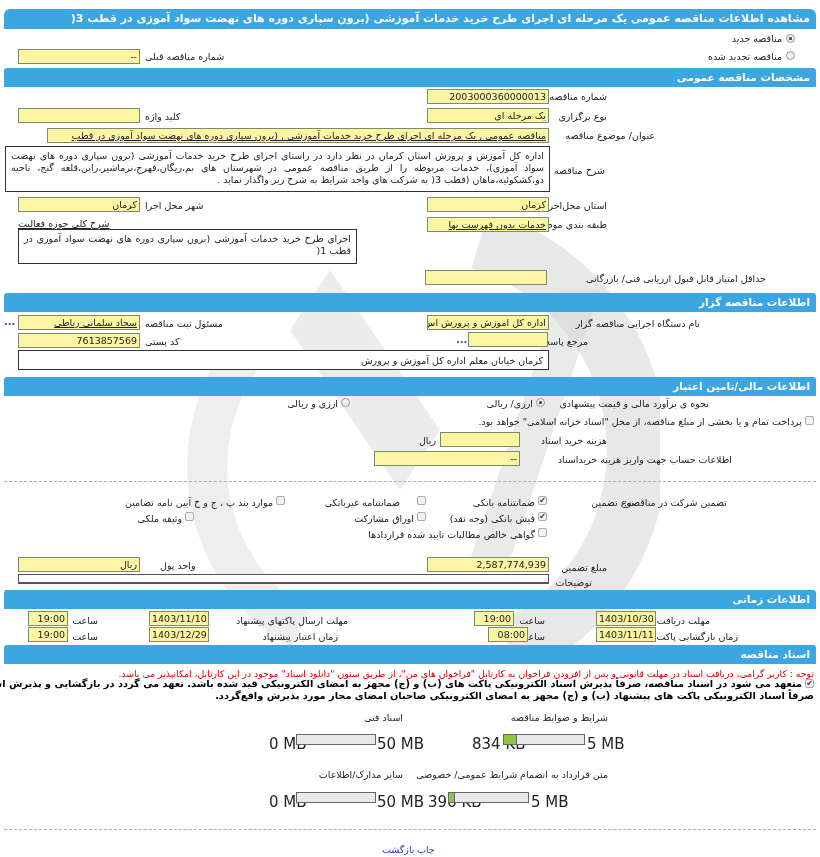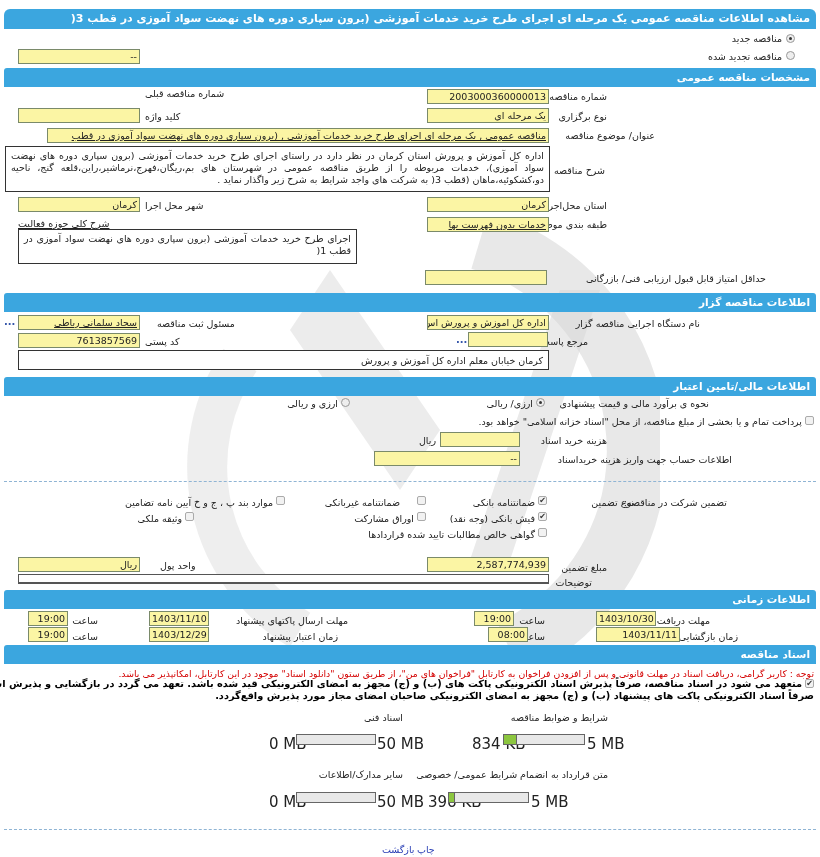--- a/index.html
+++ b/index.html
@@ -56,21 +56,21 @@
   <path d="M60 130 A190 190 0 0 0 120 400" fill="none" stroke="#e0e0e0" stroke-width="40" opacity="0.55"></path>
   <path d="M380 60 L420 60 L330 330 L290 330 Z" fill="#d6d6d6" opacity="0.5"></path>
 </svg>
 
 <div class="header-bar title-bar">مشاهده اطلاعات مناقصه  عمومی یک مرحله ای اجرای طرح خرید خدمات آموزشی (برون سپاری دوره های نهضت سواد آموزی در قطب 3(</div>
 
 <div class="radio on" style="right:25px;top:34px;"></div>
 <div class="lbl" style="right:38px;top:33px;">مناقصه جدید</div>
 <div class="radio" style="right:25px;top:51px;"></div>
 <div class="lbl" style="right:38px;top:51px;">مناقصه تجدید شده</div>
-<div class="lbl" style="left:145px;top:51px;margin-top:37px;">شماره  مناقصه  قبلی</div>
+<div class="lbl" style="left:145px;top:51px;">شماره  مناقصه  قبلی</div>
 <div class="field" style="left:18px;top:49px;width:122px;">--</div>
 
 <div class="header-bar" style="top:68px;">مشخصات مناقصه  عمومی</div>
 
 <div class="lbl" style="right:213px;top:91px;">شماره  مناقصه</div>
 <div class="field ltr" style="left:427px;top:89px;width:122px;">2003000360000013</div>
 
 <div class="lbl" style="right:213px;top:111px;margin-left:10px;">نوع  برگزاری</div>
 <div class="field" style="left:427px;top:108px;width:122px;">یک مرحله ای</div>
 <div class="lbl" style="left:145px;top:111px;">کلید واژه</div>
@@ -93,21 +93,21 @@
 <div class="lbl" style="left:18px;top:218px;text-decoration:underline;">شرح کلی حوزه فعالیت</div>
 <div class="box" style="left:18px;top:229px;width:339px;height:35px;">اجرای طرح خرید خدمات آموزشی (برون سپاری دوره های نهضت سواد آموزی در قطب 1(</div>
 
 <div class="lbl" style="right:54px;top:273px;">حداقل  امتیاز قابل قبول  ارزیابی فنی/ بازرگانی</div>
 <div class="field" style="left:425px;top:270px;width:122px;"></div>
 
 <div class="header-bar" style="top:293px;">اطلاعات مناقصه گزار</div>
 
 <div class="lbl" style="right:120px;top:318px;">نام دستگاه اجرایی  مناقصه گزار</div>
 <div class="field" style="left:427px;top:315px;width:122px;">اداره کل اموزش و پرورش اس</div>
-<div class="lbl" style="left:145px;top:318px;margin-left:12px;">مسئول ثبت  مناقصه</div>
+<div class="lbl" style="left:145px;top:318px;">مسئول ثبت  مناقصه</div>
 <div class="field" style="left:18px;top:315px;width:122px;text-decoration:underline;">سجاد سلمانی رباطی</div>
 <div class="dots" style="left:4px;top:316px;">...</div>
 
 <div class="lbl" style="right:232px;top:336px;">مرجع پاسخگویی</div>
 <div class="field" style="left:468px;top:332px;width:80px;"></div>
 <div class="dots" style="left:456px;top:334px;">...</div>
 <div class="lbl" style="left:145px;top:336px;">کد  پستی</div>
 <div class="field ltr" style="left:18px;top:333px;width:122px;">7613857569</div>
 
 <div class="lbl" style="right:272px;top:357px;">آدرس</div>
@@ -167,21 +167,21 @@
 <div class="field ltr" style="left:596px;top:611px;width:60px;">1403/10/30</div>
 <div class="lbl" style="right:275px;top:615px;">ساعت</div>
 <div class="field ltr" style="left:474px;top:611px;width:40px;">19:00</div>
 
 <div class="lbl" style="right:472px;top:615px;">مهلت ارسال  پاکتهای  پیشنهاد</div>
 <div class="field ltr" style="left:149px;top:611px;width:60px;">1403/11/10</div>
 <div class="lbl" style="right:722px;top:615px;">ساعت</div>
 <div class="field ltr" style="left:28px;top:611px;width:40px;">19:00</div>
 
 <div class="lbl" style="right:82px;top:631px;">زمان  بازگشایی پاکت‌ها</div>
-<div class="field ltr" style="left:596px;top:627px;width:84px;">1403/11/11</div>
+<div class="field ltr" style="left:596px;top:627px;width:60px;">1403/11/11</div>
 <div class="lbl" style="right:275px;top:631px;">ساعت</div>
 <div class="field ltr" style="left:488px;top:627px;width:40px;">08:00</div>
 
 <div class="lbl" style="right:482px;top:631px;">زمان  اعتبار  پیشنهاد</div>
 <div class="field ltr" style="left:149px;top:627px;width:60px;">1403/12/29</div>
 <div class="lbl" style="right:722px;top:631px;">ساعت</div>
 <div class="field ltr" style="left:28px;top:627px;width:40px;">19:00</div>
 
 <div class="header-bar" style="top:645px;">اسناد مناقصه</div>
 

